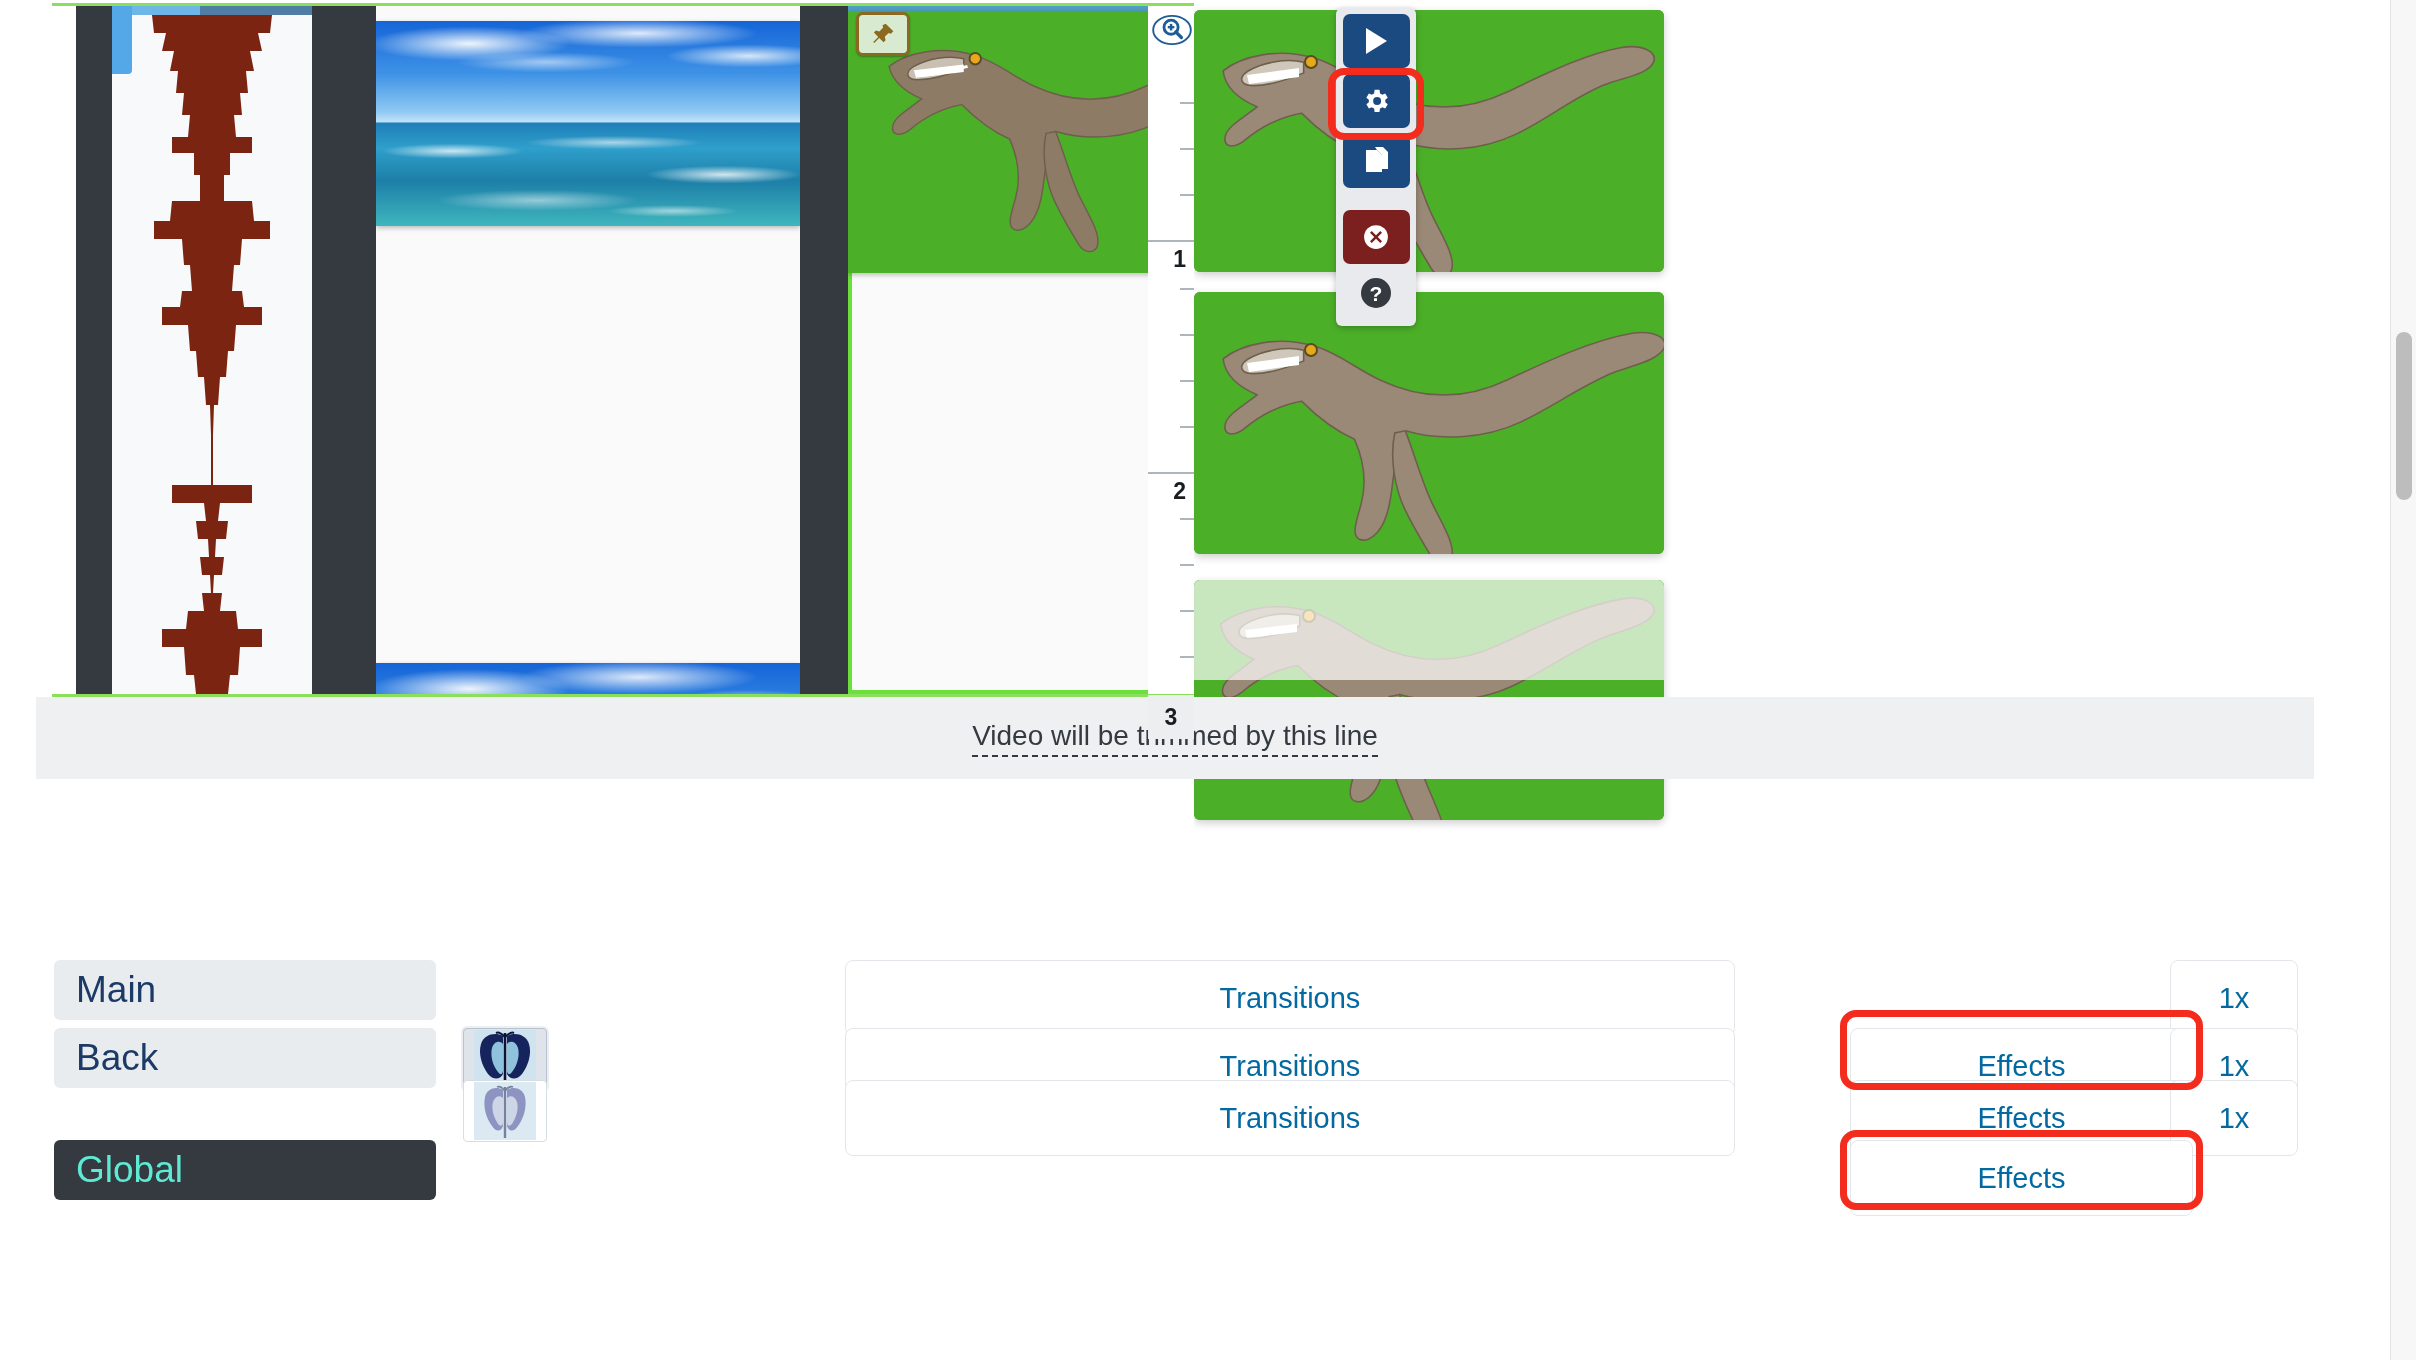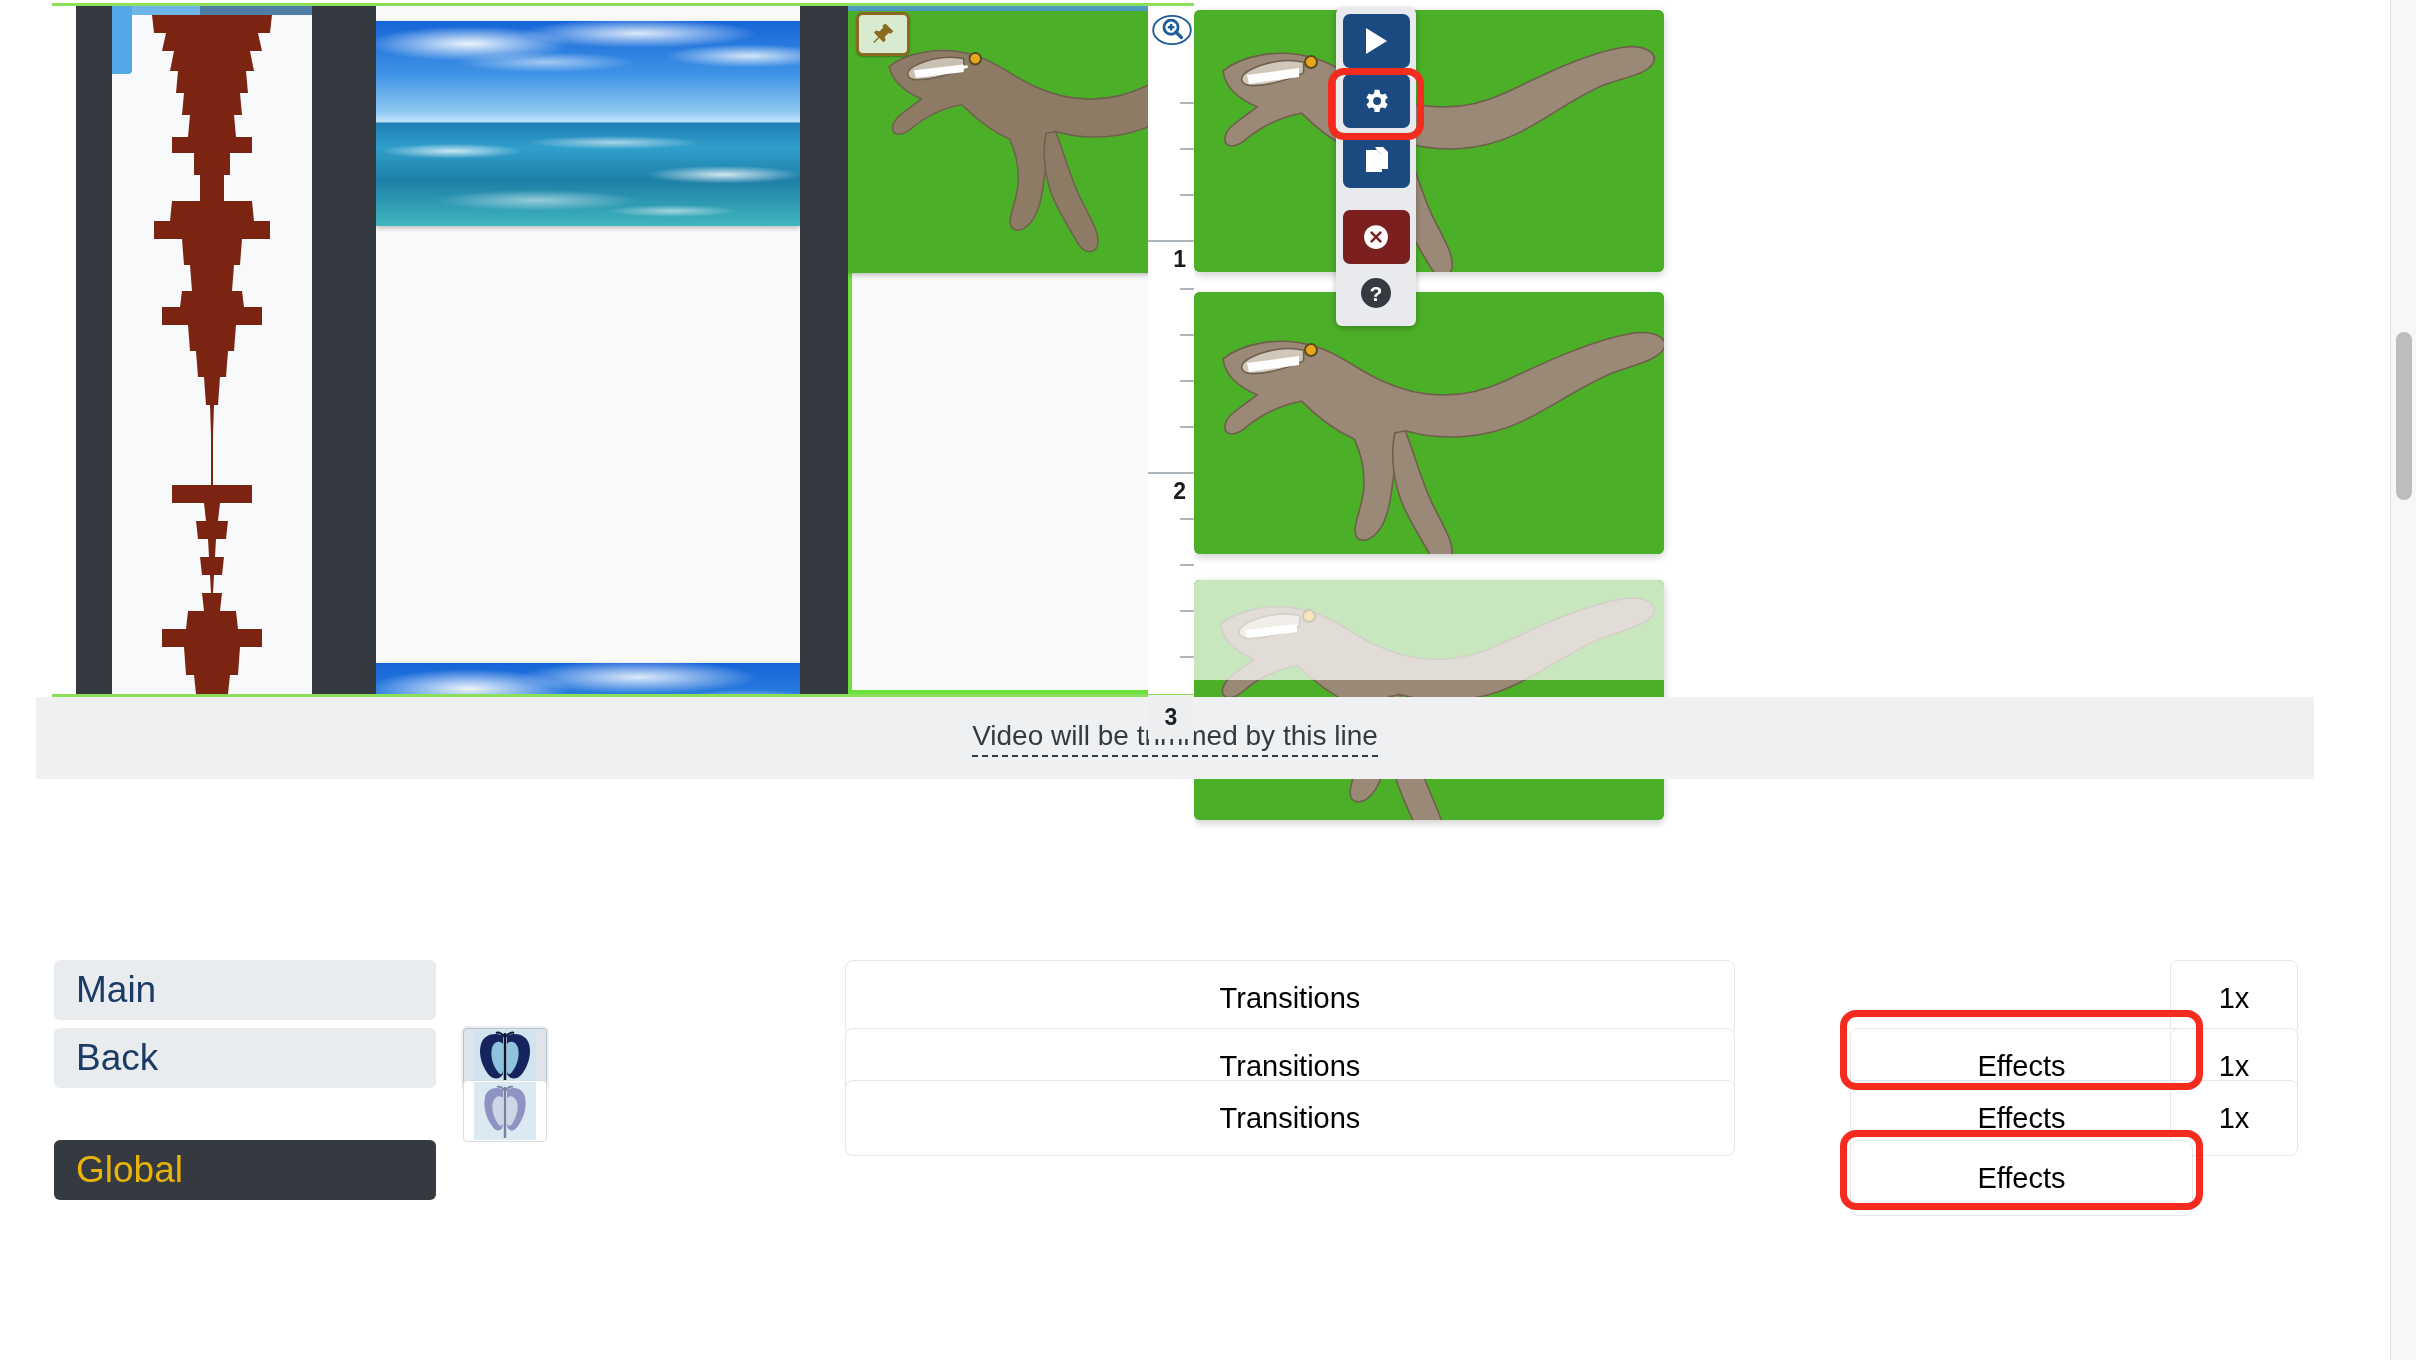--- a/index.html
+++ b/index.html
@@ -183,32 +183,32 @@
   }
   .track-row { position:absolute; left:0; width:2340px; height:60px; }
   .track-name {
     position:absolute; left:54px; width:382px; height:60px;
     background:#e9ecef; border-radius:6px;
     display:flex; align-items:center; padding-left:22px;
     font-size:37px; color:#1b3a66; font-weight:normal;
     font-family:"Liberation Sans", sans-serif;
   }
   .track-name.global {
-    background:#343a40; color:#eab308;text-align:center;
+    background:#343a40; color:#5eead4;text-align:center;
   }
   .track-thumb {
     position:absolute; left:463px; width:84px; height:62px;
     background:#ffffff; border:1px solid #d8dde2; border-radius:4px;
     overflow:hidden; display:flex; align-items:center; justify-content:center;
   }
   .track-thumb.active { background:#dfe4ea; border:1px solid #b9c2cc; box-shadow:0 0 0 2px #eceff3; }
   .ghost-btn {
     position:absolute; height:76px; border:1px solid #e3e7eb; border-radius:8px;
     background:#ffffff; display:flex; align-items:center; justify-content:center;
-    font-size:29px; color:#000000; cursor:pointer;
+    font-size:29px; color:#0369a1; cursor:pointer;
     font-family:"Liberation Sans", sans-serif;
   }
   .btn-transitions { left:845px; width:890px; }
   .btn-effects { left:1850px; width:343px; }
   .btn-speed { left:2170px; width:128px; }
 
   
   #scroll-track {
     position:absolute; right:0; top:0; width:26px; height:1360px;
     background:#f7f7f7; border-left:1px solid #e3e3e3;

